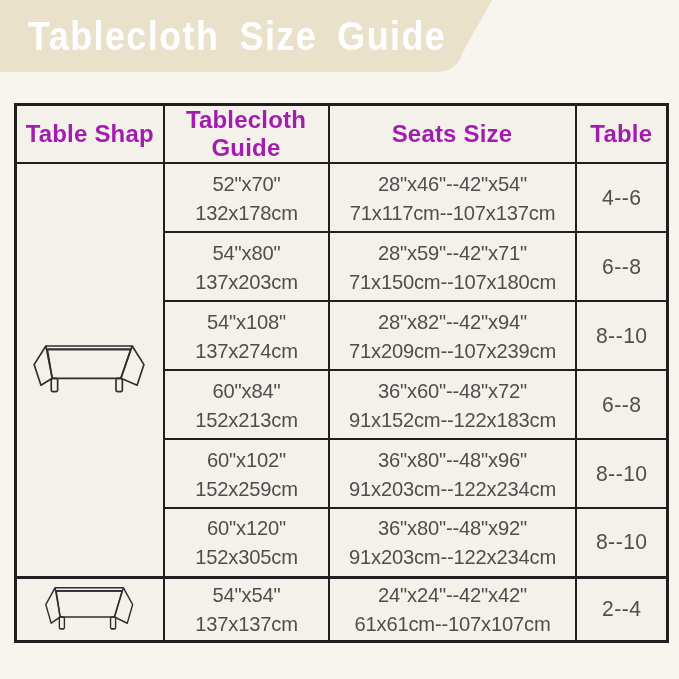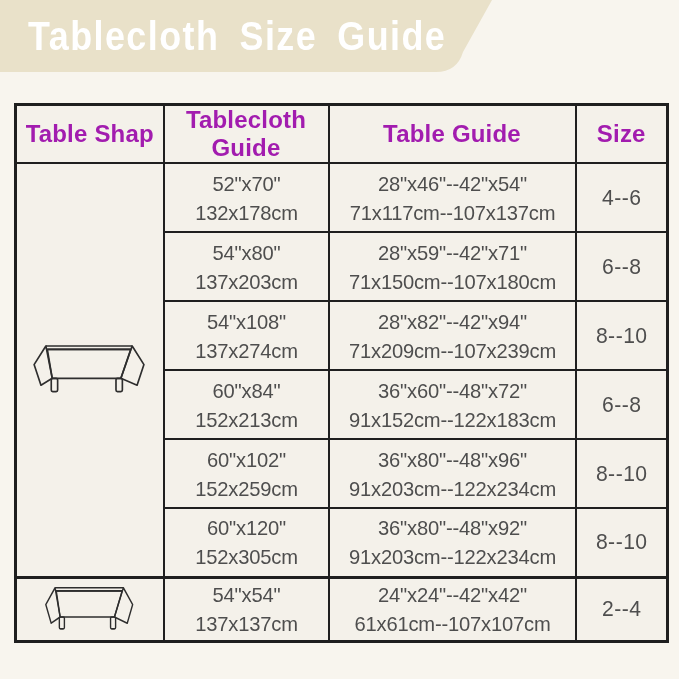--- a/index.html
+++ b/index.html
@@ -72,22 +72,22 @@
   <colgroup>
     <col style="width:148px">
       <col style="width:165px">
       <col style="width:247px">
       <col style="width:92px">
   </colgroup>
   <thead>
     <tr>
       <th>Table Shap</th>
       <th>Tablecloth Guide</th>
-      <th>Table Guide</th>
-      <th>Size</th>
+      <th>Seats Size</th>
+      <th>Table</th>
     </tr>
   </thead>
   <tbody>
     <tr>
       <td rowspan="6" class="shape-cell">
         <svg width="114" height="51" viewBox="0 0 116 52" fill="none" stroke="#2e2e2e" stroke-width="1.7" stroke-linejoin="round">
           <path d="M13,2 H101"></path>
           <path d="M14.5,5.5 H99.5"></path>
           <path d="M14.5,5.5 L99.5,5.5 L89.5,35 L19.5,35 Z"></path>
           <path d="M13,2 L1,21 L8,42 L19.5,35 Z"></path>

